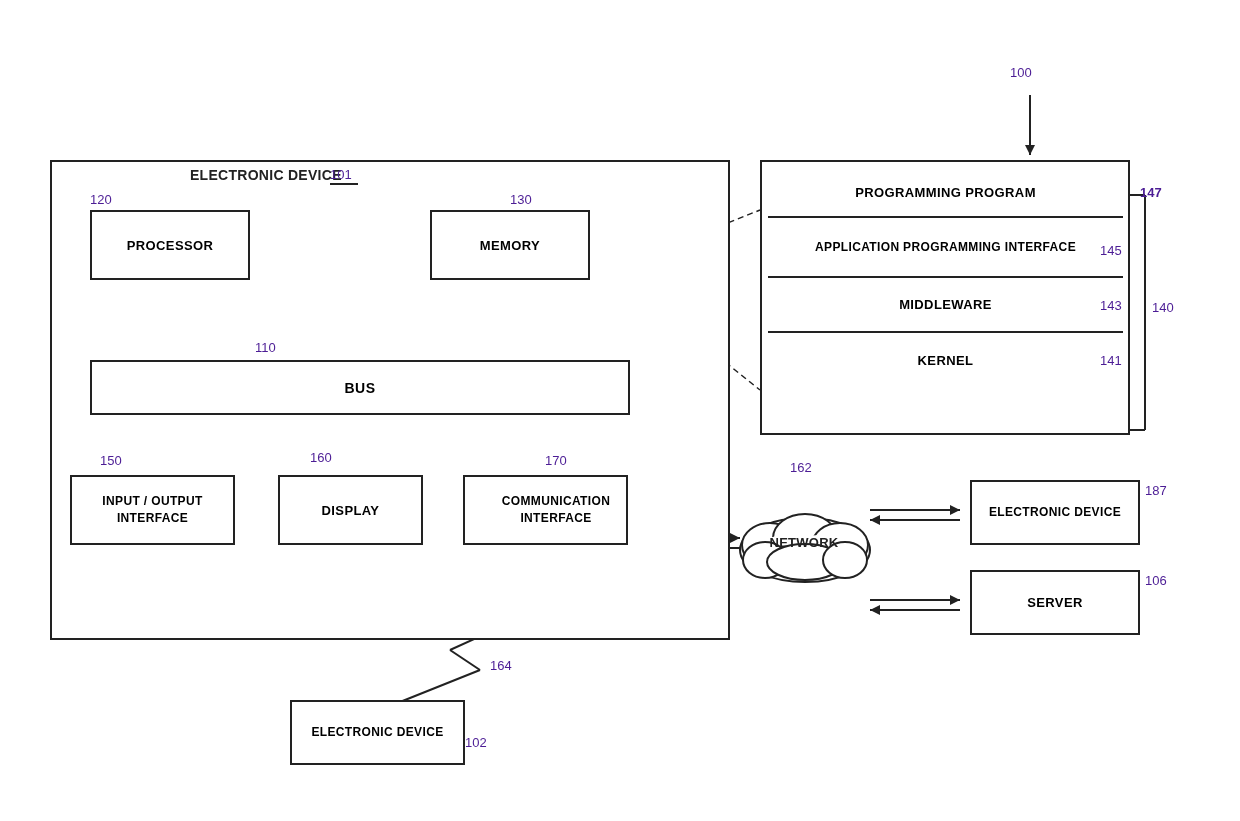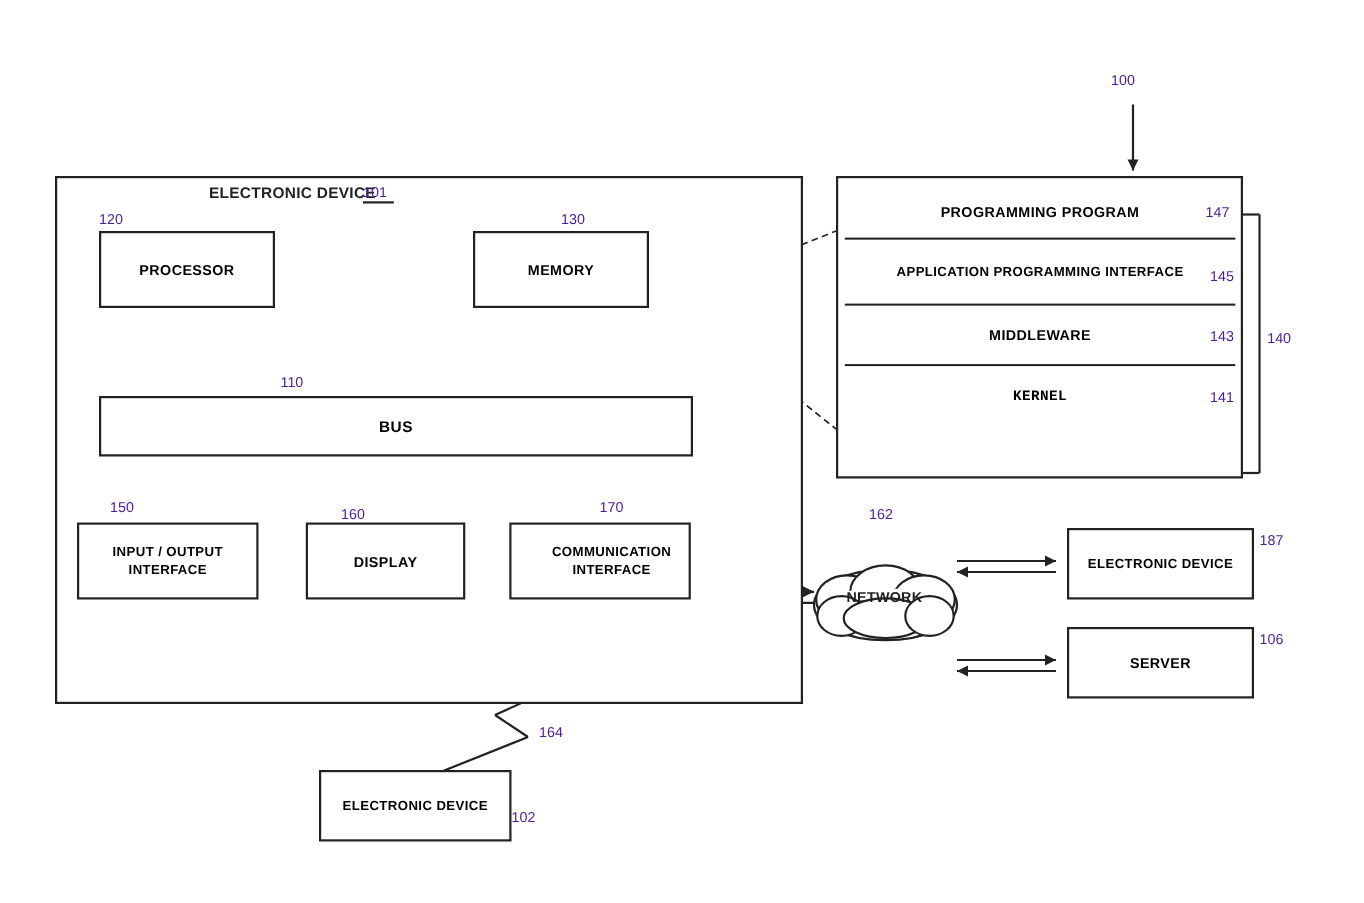--- a/index.html
+++ b/index.html
@@ -137,38 +137,38 @@
   <div class="box" style="top:210px; left:430px; width:160px; height:70px; font-size:13px;">MEMORY</div>
   <div class="ref-num" style="top:192px; left:510px;">130</div>
 
   <div class="box" style="top:360px; left:90px; width:540px; height:55px; font-size:14px;">BUS</div>
   <div class="ref-num" style="top:340px; left:255px;">110</div>
 
   <div class="box" style="top:475px; left:70px; width:165px; height:70px; font-size:12px; line-height:1.4;">INPUT / OUTPUT INTERFACE</div>
   <div class="ref-num" style="top:453px; left:100px;">150</div>
 
   <div class="box" style="top:475px; left:278px; width:145px; height:70px; font-size:13px;">DISPLAY</div>
-  <div class="ref-num" style="top:460px; left:310px;">160</div>
+  <div class="ref-num" style="top:450px; left:310px;">160</div>
 
   <div class="box" style="top:475px; left:463px; width:165px; height:70px; font-size:12px; line-height:1.4;padding-left:21px;">COMMUNICATION INTERFACE</div>
   <div class="ref-num" style="top:453px; left:545px;">170</div>
 
   <div class="outer-box" style="top:160px; left:760px; width:370px; height:275px; border:2px solid #222;">
   </div>
 
   <div class="box" style="top:168px; left:768px; width:355px; height:50px; font-size:13px; border:none; border-bottom:2px solid #222;">PROGRAMMING PROGRAM</div>
-  <div class="ref-num" style="top:185px; left:1096px;">147</div>
+  <div class="ref-num" style="top:185px; left:1140px;font-weight:bold;">147</div>
 
   <div class="box" style="top:218px; left:768px; width:355px; height:60px; font-size:12px; line-height:1.4; border:none; border-bottom:2px solid #222;">APPLICATION PROGRAMMING INTERFACE</div>
   <div class="ref-num" style="top:243px; left:1100px;">145</div>
 
   <div class="box" style="top:278px; left:768px; width:355px; height:55px; font-size:13px; border:none; border-bottom:2px solid #222;">MIDDLEWARE</div>
   <div class="ref-num" style="top:298px; left:1100px;">143</div>
 
-  <div class="box" style="top:333px; left:768px; width:355px; height:55px; font-size:13px; border:none;font-family:Liberation Mono, monospace;">KERNEL</div>
+  <div class="box" style="top:333px; left:768px; width:355px; height:55px; font-size:13px; border:none;">KERNEL</div>
   <div class="ref-num" style="top:353px; left:1100px;">141</div>
 
   <div class="ref-num" style="top:300px; left:1152px;">140</div>
 
   <div style="position:absolute; top:490px; left:730px; width:150px; height:100px;">
     <svg width="150" height="100" viewBox="0 0 150 100">
       <ellipse cx="75" cy="60" rx="65" ry="32" fill="none" stroke="#222" stroke-width="2"></ellipse>
       <ellipse cx="40" cy="55" rx="28" ry="22" fill="white" stroke="#222" stroke-width="2"></ellipse>
       <ellipse cx="75" cy="48" rx="32" ry="24" fill="white" stroke="#222" stroke-width="2"></ellipse>
       <ellipse cx="110" cy="55" rx="28" ry="22" fill="white" stroke="#222" stroke-width="2"></ellipse>

